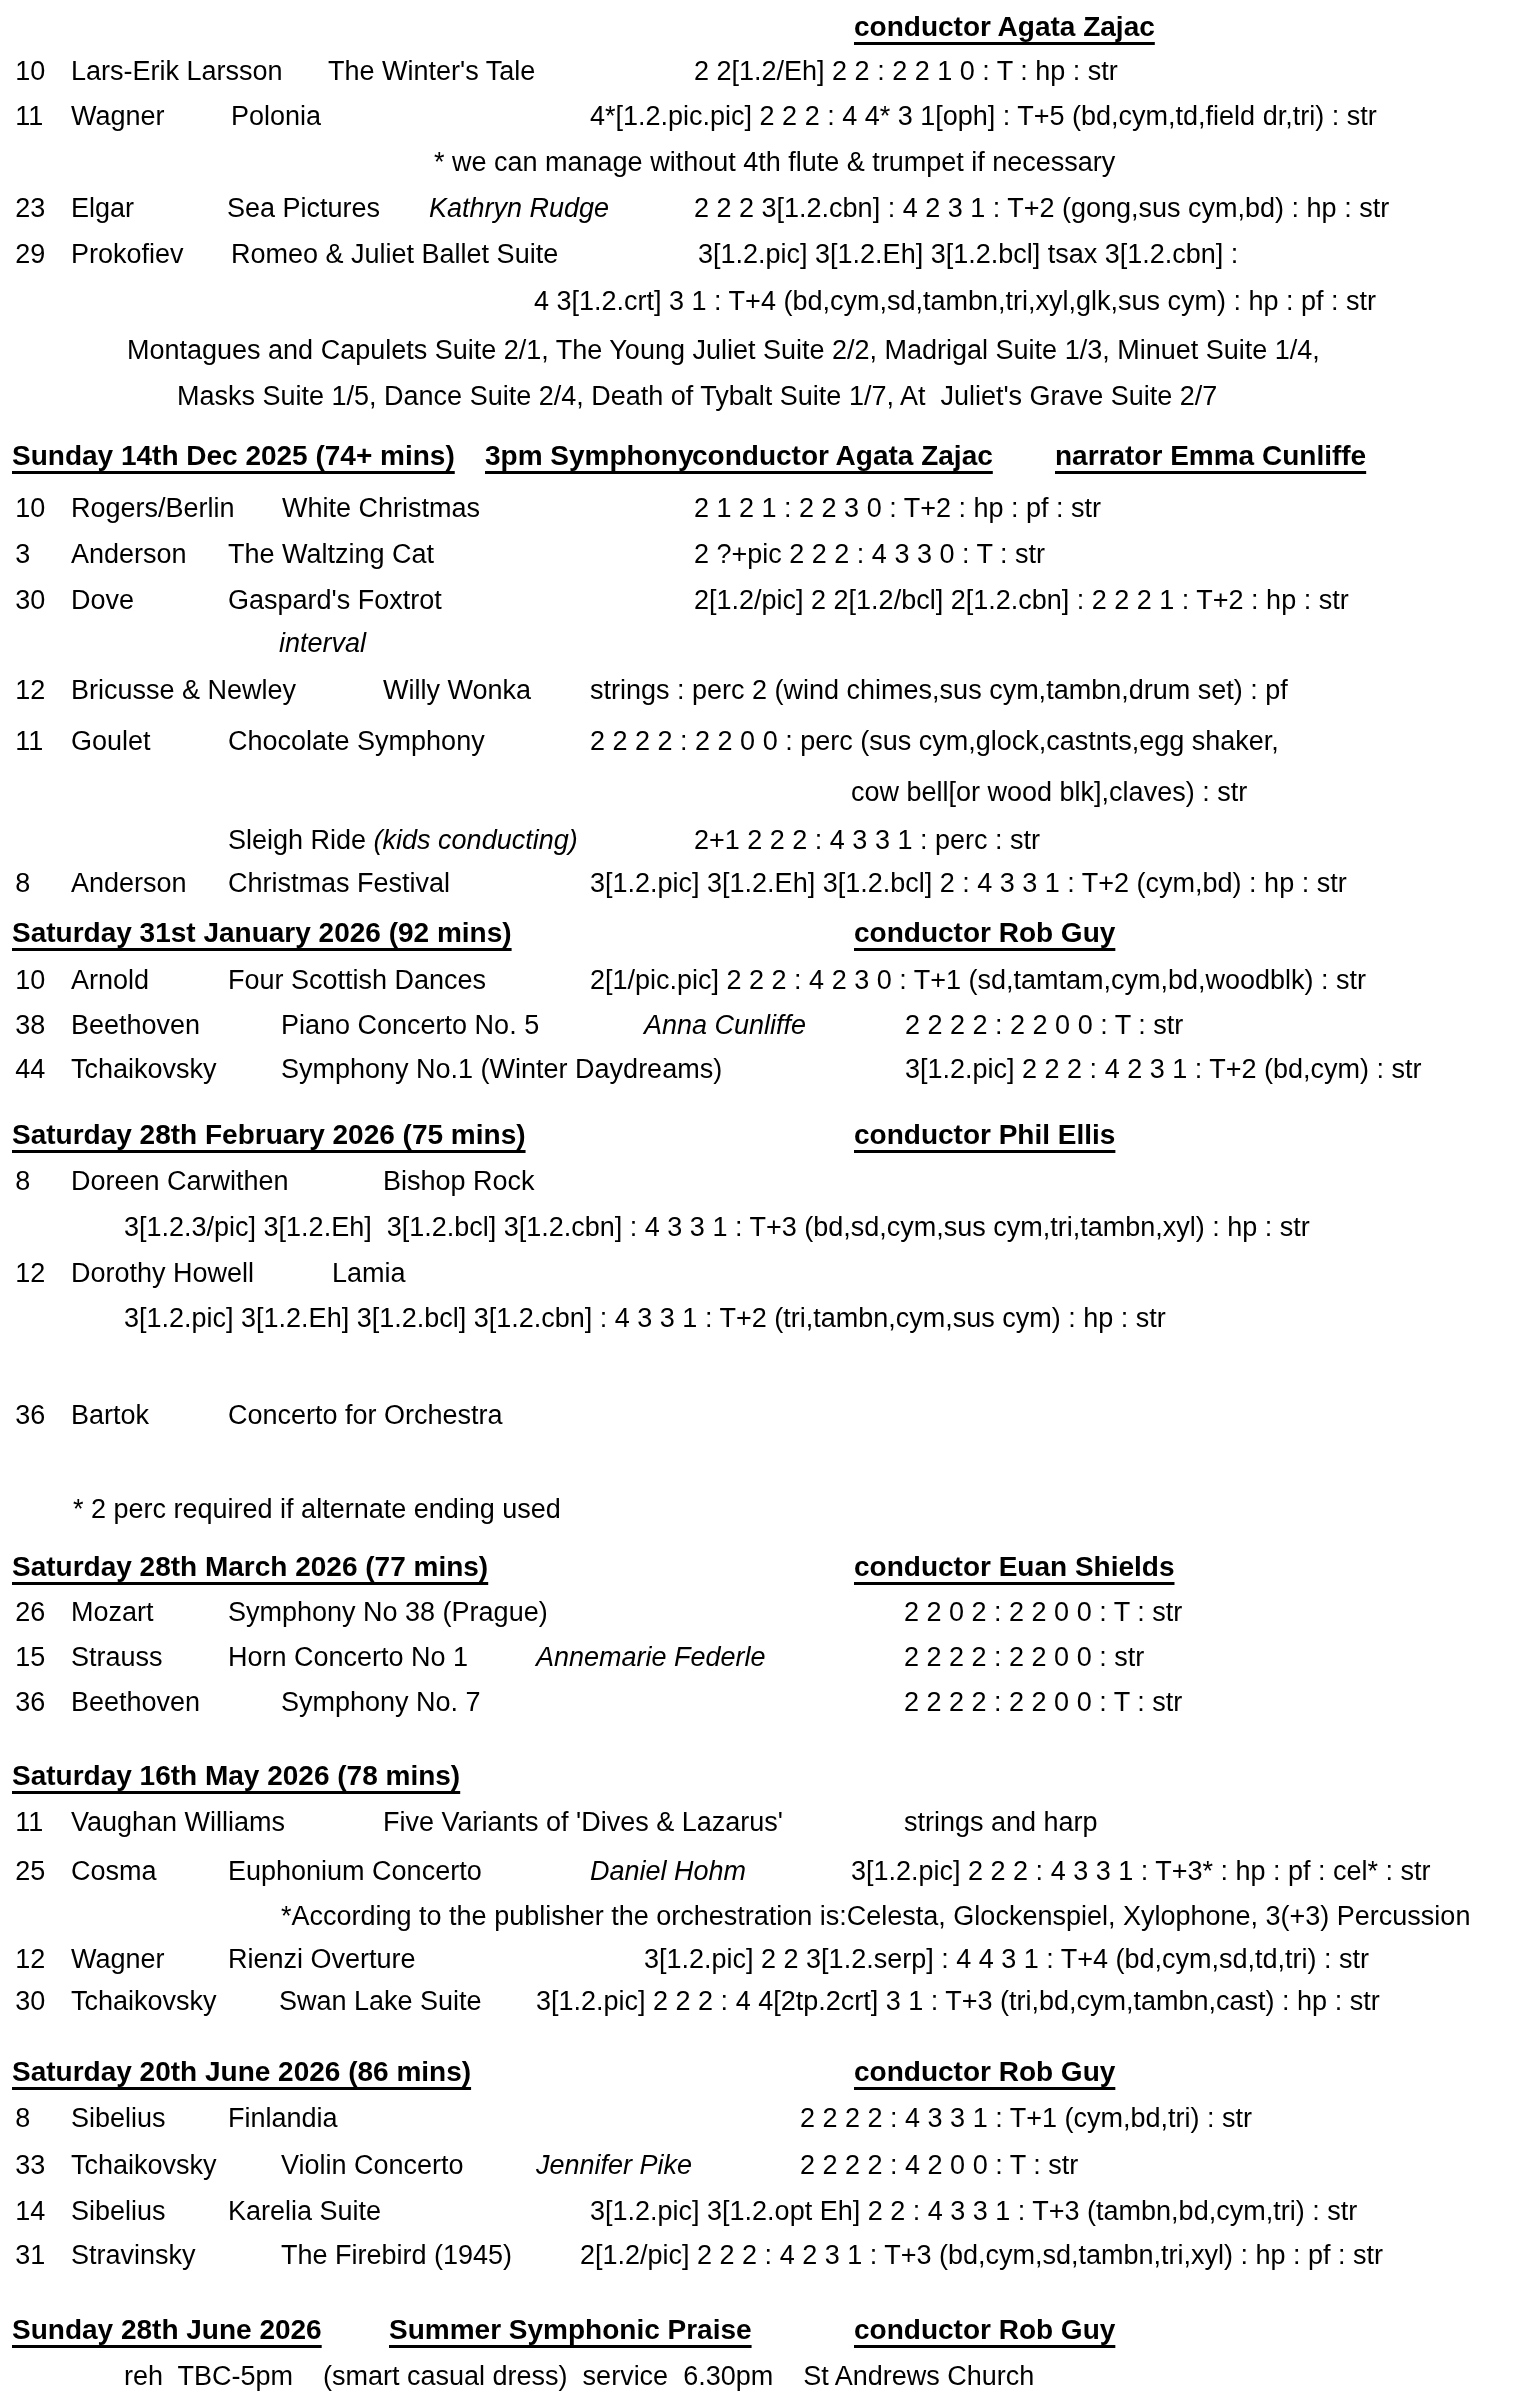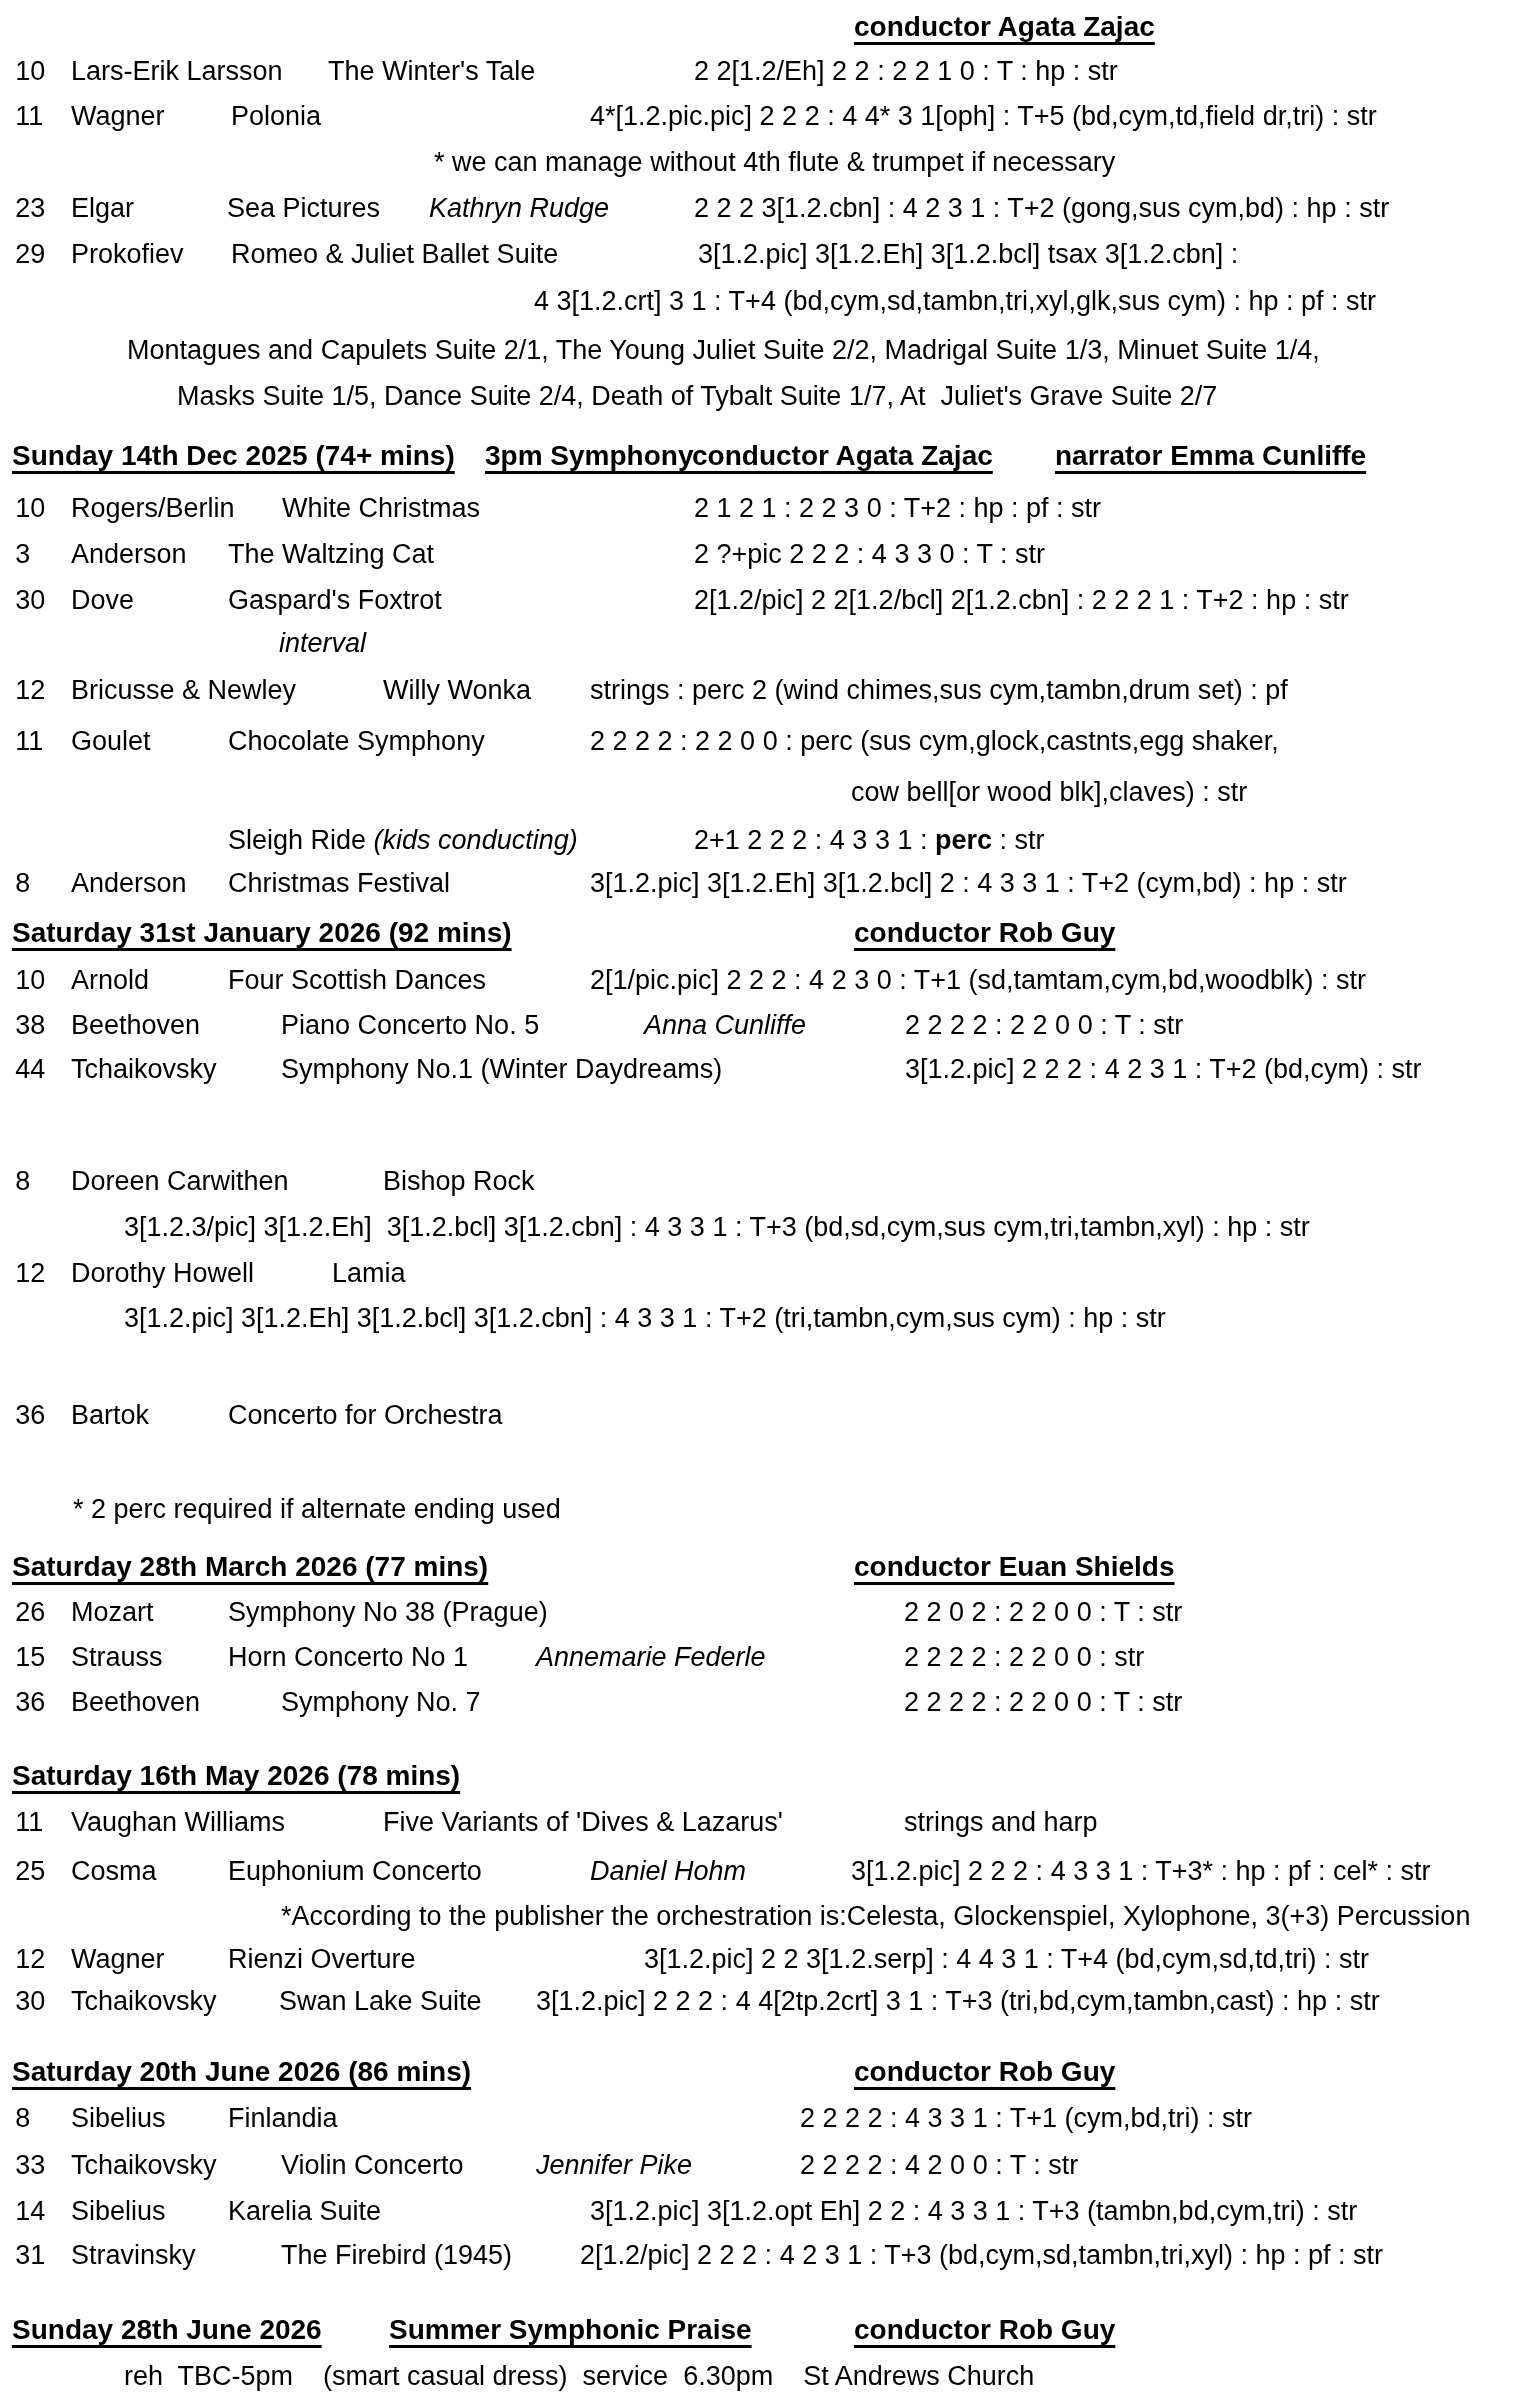--- a/index.html
+++ b/index.html
@@ -4,21 +4,21 @@
 <style>
   html,body{margin:0;padding:0;background:#ffffff;}
   body{width:1527px;height:2401px;position:relative;font-family:"Liberation Sans",sans-serif;color:#000;}
   .page{position:absolute;top:0;left:0;width:1527px;height:2401px;background:#fff;overflow:hidden;}
   .line{position:absolute;left:0;width:1527px;height:38px;font-size:27px;line-height:34px;white-space:nowrap;}
   .c{position:absolute;top:0;white-space:pre;}
   .grp{position:absolute;top:0;white-space:pre;}
   .grp span{white-space:pre;}
   .hdr{font-weight:bold;font-size:28px;text-decoration:underline;text-decoration-thickness:2.6px;text-underline-offset:5.7px;}
   .it{font-style:italic;}
-  .b{font-weight:bold;}
+  .b{font-weight:normal;}
 </style>
 </head>
 <body>
 
 <div class="page">
 
   <div class="line" style="top:10.2px">
     <span class="c hdr" style="left:854px">conductor Agata Zajac</span>
   </div>
   <div class="line" style="top:54px">
@@ -129,20 +129,24 @@
     <span class="c it" style="left:644px">Anna Cunliffe</span>
     <span class="c" style="left:905px">2 2 2 2 : 2 2 0 0 : T : str</span>
   </div>
   <div class="line" style="top:1052px">
     <span class="c" style="left:15.3px">44</span>
     <span class="c" style="left:71px">Tchaikovsky</span>
     <span class="c" style="left:281px">Symphony No.1 (Winter Daydreams)</span>
     <span class="c" style="left:905px">3[1.2.pic] 2 2 2 : 4 2 3 1 : T+2 (bd,cym) : str</span>
   </div>
 
+  <div class="line" style="top:1118px">
+    <span class="c hdr" style="left:12px">Saturday 28th February 2026 (75 mins)</span>
+    <span class="c hdr" style="left:854px">conductor Phil Ellis</span>
+  </div>
   <div class="line" style="top:1164px">
     <span class="c" style="left:15.3px">8</span>
     <span class="c" style="left:71px">Doreen Carwithen</span>
     <span class="c" style="left:383px">Bishop Rock</span>
   </div>
   <div class="line" style="top:1210px">
     <span class="c" style="left:124px">3[1.2.3/pic] 3[1.2.Eh]  3[1.2.bcl] 3[1.2.cbn] : 4 3 3 1 : T+3 (bd,sd,cym,sus cym,tri,tambn,xyl) : hp : str</span>
   </div>
   <div class="line" style="top:1256px">
     <span class="c" style="left:15.3px">12</span>

